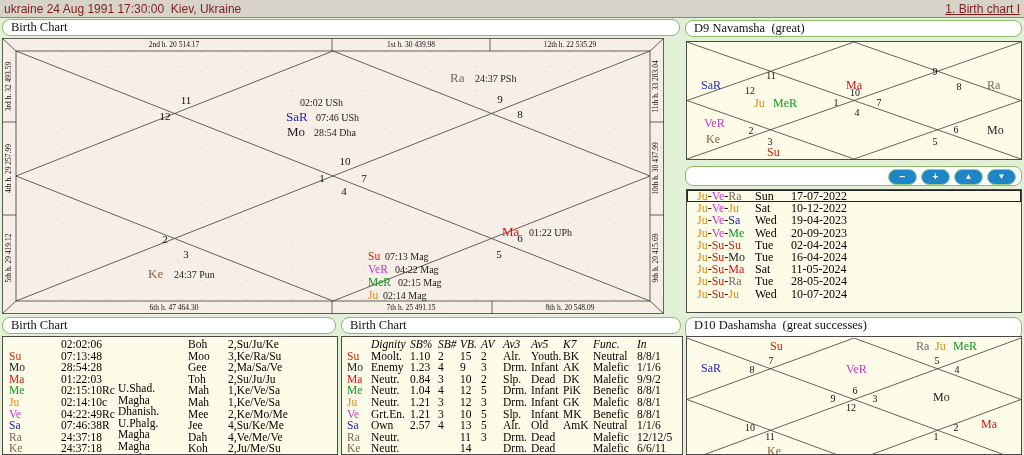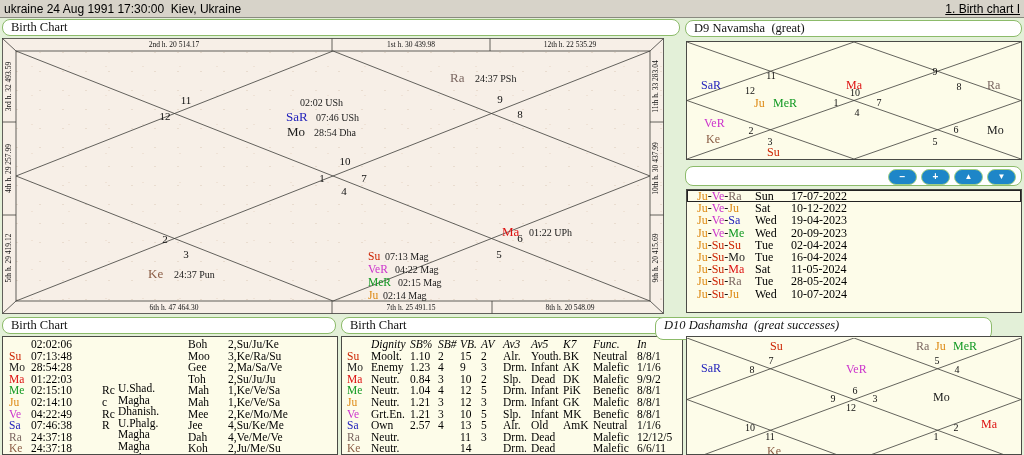--- a/index.html
+++ b/index.html
@@ -1,18 +1,18 @@
 <!DOCTYPE html>
 <html><head>
 <meta charset="utf-8">
 <style>
   html,body{margin:0;padding:0;}
   body{width:1024px;height:455px;background:#e3f0d8;font-family:"Liberation Serif",serif;position:relative;overflow:hidden;}
   .topbar{position:absolute;left:0;top:0;width:1024px;height:17px;background:#d7d3c9;border-bottom:1px solid #8a8a80;
-          font-family:"Liberation Sans",sans-serif;font-size:12px;color:#000000;display:flex;align-items:center;}
+          font-family:"Liberation Sans",sans-serif;font-size:12px;color:#7f1d1d;display:flex;align-items:center;}
   .topbar .title{padding-left:4px;white-space:pre;}
   .topbar .tab{position:absolute;right:4px;text-decoration:underline;cursor:pointer;white-space:pre;}
   .phead{position:absolute;background:#fff;border:1px solid #8cbb6a;border-radius:8px;font-size:12.5px;color:#111;
          line-height:15px;padding:0 8px;box-sizing:border-box;white-space:pre;}
   .cbox{position:absolute;border:1px solid #4a4a46;box-sizing:border-box;background:#fdfce9;overflow:hidden;}
   .texture{background-color:#f7efe7;
     background-image:radial-gradient(#e9dccf 1px,transparent 1px),radial-gradient(#efe2d6 1px,transparent 1px);
     background-size:23px 19px,37px 29px;background-position:3px 5px,12px 14px;}
   svg{display:block;}
   svg text{font-family:"Liberation Serif",serif;}
@@ -28,21 +28,21 @@
   .vhead-btns{position:absolute;right:5px;top:2px;display:flex;gap:4px;}
   .vbtn{width:27px;height:14px;background:#1e86c8;border:1px solid #9fcf88;border-radius:8px;color:#fff;
         font-family:"Liberation Sans",sans-serif;font-size:10px;font-weight:bold;line-height:13px;text-align:center;cursor:pointer;}
   .vrow{height:12.2px;line-height:12.2px;font-size:12px;display:flex;white-space:pre;}
   .vrow.sel{box-shadow:inset 0 0 0 1px #222;}
   .vd{width:58px;padding-left:10px;}
   .vday{width:36px;}
   .trow{height:11.6px;line-height:11.6px;font-size:11.5px;display:flex;white-space:pre;}
   .trow span{overflow:visible;flex-shrink:0;}
   
-  .c-p{width:22px;padding-left:6px;} .c-lon{width:71px;} .c-flag{width:16px;} .c-nak{width:70px;margin-top:44px;} .c-syl{width:40px;}
+  .c-p{width:22px;padding-left:6px;} .c-lon{width:71px;text-align:right;} .c-flag{width:16px;} .c-nak{width:70px;margin-top:44px;} .c-syl{width:40px;}
   
   .mhead{font-style:italic;}
   .m0{width:24px;padding-left:5px;} .m1{width:39px;} .m2{width:28px;} .m3{width:22px;} .m4{width:21px;}
   .m5{width:22px;} .m6{width:28px;} .m7{width:32px;} .m8{width:30px;} .m9{width:44px;}
 </style>
 </head>
 <body>
 
 <div class="topbar">
   <span class="title">ukraine 24 Aug 1991 17:30:00  Kiev, Ukraine</span>
@@ -192,21 +192,21 @@
     <div class="trow"><span class="m0" style="color: rgb(26, 26, 26);">Mo</span><span class="m1">Enemy</span><span class="m2">1.23</span><span class="m3">4</span><span class="m4">9</span><span class="m5">3</span><span class="m6">Drm.</span><span class="m7">Infant</span><span class="m8">AK</span><span class="m9">Malefic</span><span class="m10">1/1/6</span></div>
     <div class="trow"><span class="m0" style="color: rgb(221, 17, 17);">Ma</span><span class="m1">Neutr.</span><span class="m2">0.84</span><span class="m3">3</span><span class="m4">10</span><span class="m5">2</span><span class="m6">Slp.</span><span class="m7">Dead</span><span class="m8">DK</span><span class="m9">Malefic</span><span class="m10">9/9/2</span></div>
     <div class="trow"><span class="m0" style="color: rgb(17, 153, 34);">Me</span><span class="m1">Neutr.</span><span class="m2">1.04</span><span class="m3">4</span><span class="m4">12</span><span class="m5">5</span><span class="m6">Drm.</span><span class="m7">Infant</span><span class="m8">PiK</span><span class="m9">Benefic</span><span class="m10">8/8/1</span></div>
     <div class="trow"><span class="m0" style="color: rgb(221, 136, 17);">Ju</span><span class="m1">Neutr.</span><span class="m2">1.21</span><span class="m3">3</span><span class="m4">12</span><span class="m5">3</span><span class="m6">Drm.</span><span class="m7">Infant</span><span class="m8">GK</span><span class="m9">Malefic</span><span class="m10">8/8/1</span></div>
     <div class="trow"><span class="m0" style="color: rgb(204, 51, 204);">Ve</span><span class="m1">Grt.En.</span><span class="m2">1.21</span><span class="m3">3</span><span class="m4">10</span><span class="m5">5</span><span class="m6">Slp.</span><span class="m7">Infant</span><span class="m8">MK</span><span class="m9">Benefic</span><span class="m10">8/8/1</span></div>
     <div class="trow"><span class="m0" style="color: rgb(34, 34, 187);">Sa</span><span class="m1">Own</span><span class="m2">2.57</span><span class="m3">4</span><span class="m4">13</span><span class="m5">5</span><span class="m6">Alr.</span><span class="m7">Old</span><span class="m8">AmK</span><span class="m9">Neutral</span><span class="m10">1/1/6</span></div>
     <div class="trow"><span class="m0" style="color: rgb(122, 102, 96);">Ra</span><span class="m1">Neutr.</span><span class="m2"></span><span class="m3"></span><span class="m4">11</span><span class="m5">3</span><span class="m6">Drm.</span><span class="m7">Dead</span><span class="m8"></span><span class="m9">Malefic</span><span class="m10">12/12/5</span></div>
     <div class="trow"><span class="m0" style="color: rgb(138, 92, 68);">Ke</span><span class="m1">Neutr.</span><span class="m2"></span><span class="m3"></span><span class="m4">14</span><span class="m5"></span><span class="m6">Drm.</span><span class="m7">Dead</span><span class="m8"></span><span class="m9">Malefic</span><span class="m10">6/6/11</span></div>
   </div>
 
-<div class="phead" style="left:655px;top:317px;width:337px;height:23px;font-style:italic;">D10 Dashamsha  (great successes)</div>
+<div class="phead" style="left:685px;top:317px;width:337px;height:23px;">D10 Dashamsha  (great successes)</div>
 <div class="cbox" style="left:686px;top:336px;width:336px;height:119px;">
 <svg width="334" height="123" viewBox="0 0 334 123" style="margin-top:1px;">
   <line class="ln" x1="0" y1="0" x2="334" y2="123"></line>
   <line class="ln" x1="334" y1="0" x2="0" y2="123"></line>
   <path class="ln" d="M167,0 L334,61.5 L167,123 L0,61.5 Z"></path>
   <text class="t-abd" x="83" y="12" fill="#cc2200">Su</text>
   <text class="t-abd" x="14" y="34" fill="#2222bb">SaR</text>
   <text class="t-abd" x="159" y="35" fill="#cc33cc">VeR</text>
   <text class="t-abd" x="229" y="12" fill="#7a6660">Ra</text>
   <text class="t-abd" x="248" y="12" fill="#dd8811">Ju</text>

